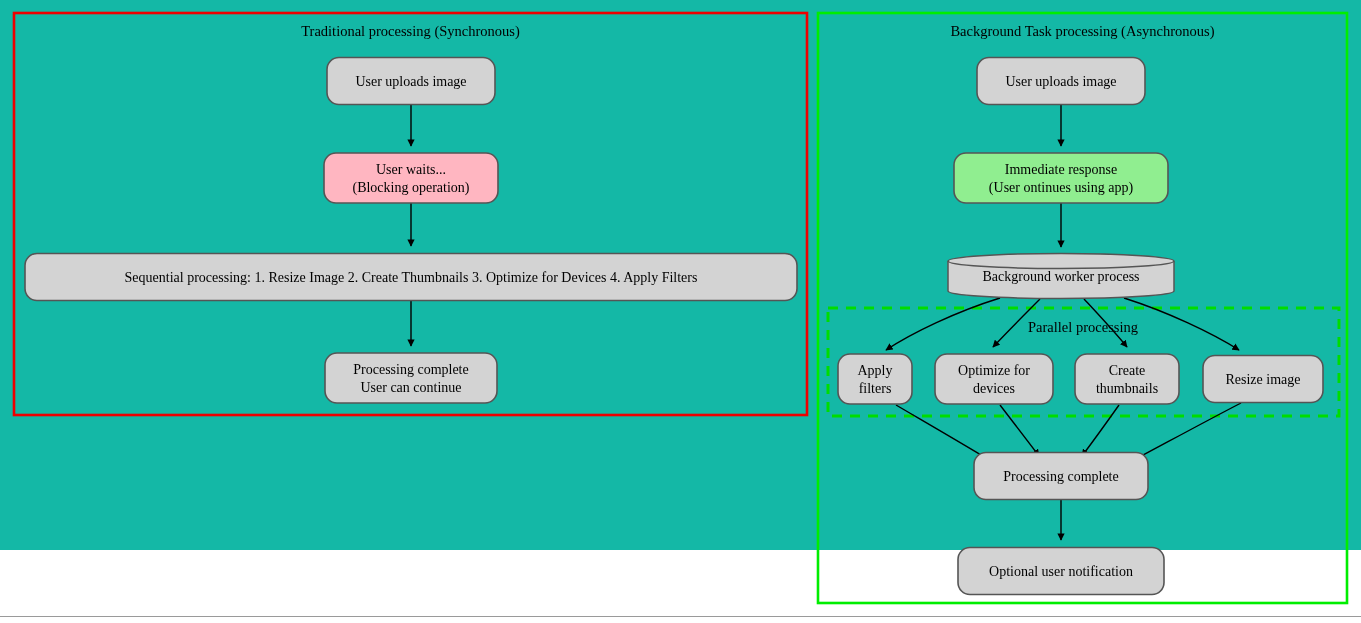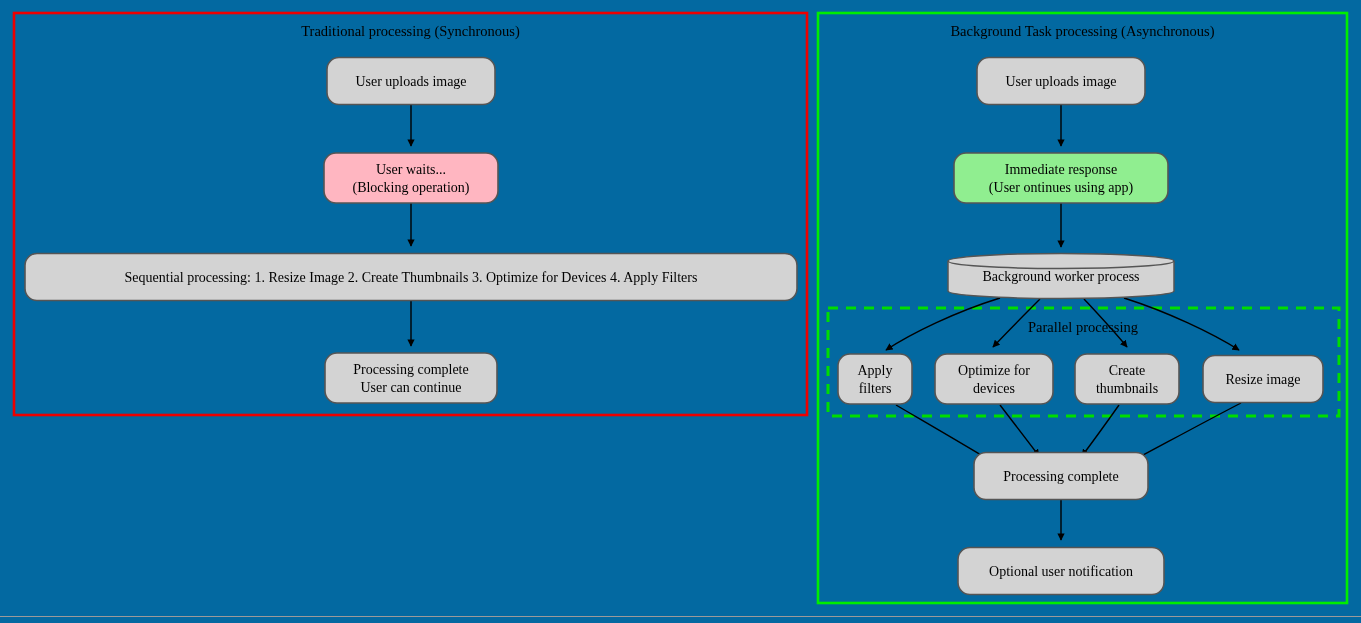--- a/index.html
+++ b/index.html
@@ -1,18 +1,18 @@
 <!DOCTYPE html>
 <html><head>
 <meta charset="utf-8">
 <style>
   html,body{margin:0;padding:0;background:#ffffff;}
   body{width:1361px;height:623px;overflow:hidden;
        font-family:"Liberation Serif","DejaVu Serif",serif;}
-  #stage{position:relative;width:1361px;height:623px;background:#0369a1;}
+  #stage{position:relative;width:1361px;height:550px;background:#14b8a6;}
   svg{display:block;}
   .nodeText{font-family:"Liberation Serif","DejaVu Serif",serif;font-size:14px;fill:#000;}
   .clusterTitle{font-family:"Liberation Serif","DejaVu Serif",serif;font-size:14.5px;fill:#000;}
 </style>
 </head>
 <body>
 
 <div id="stage">
   <svg id="diagram" width="1361" height="623" viewBox="0 0 1361 623">
     <defs>

